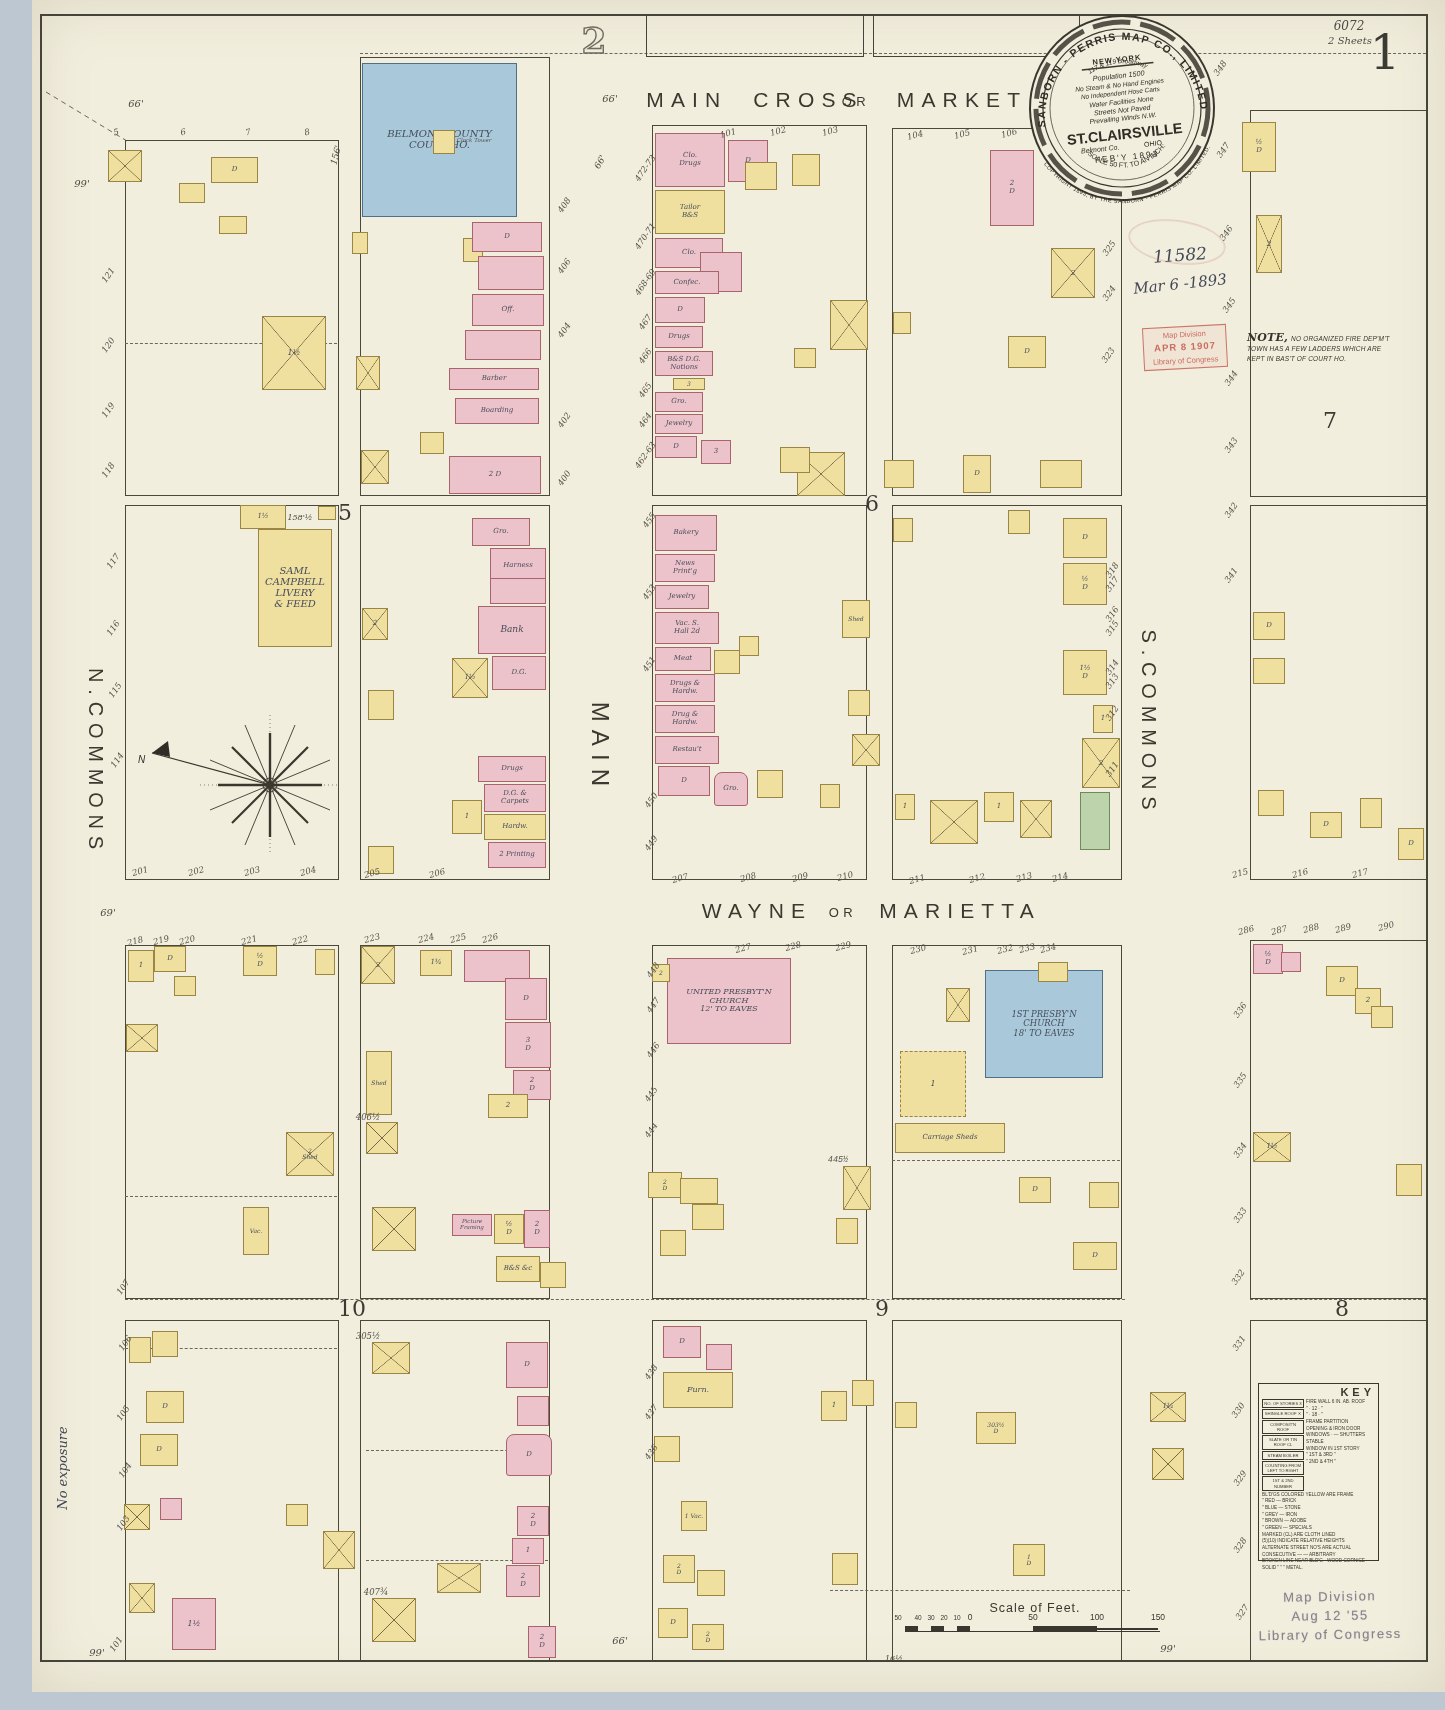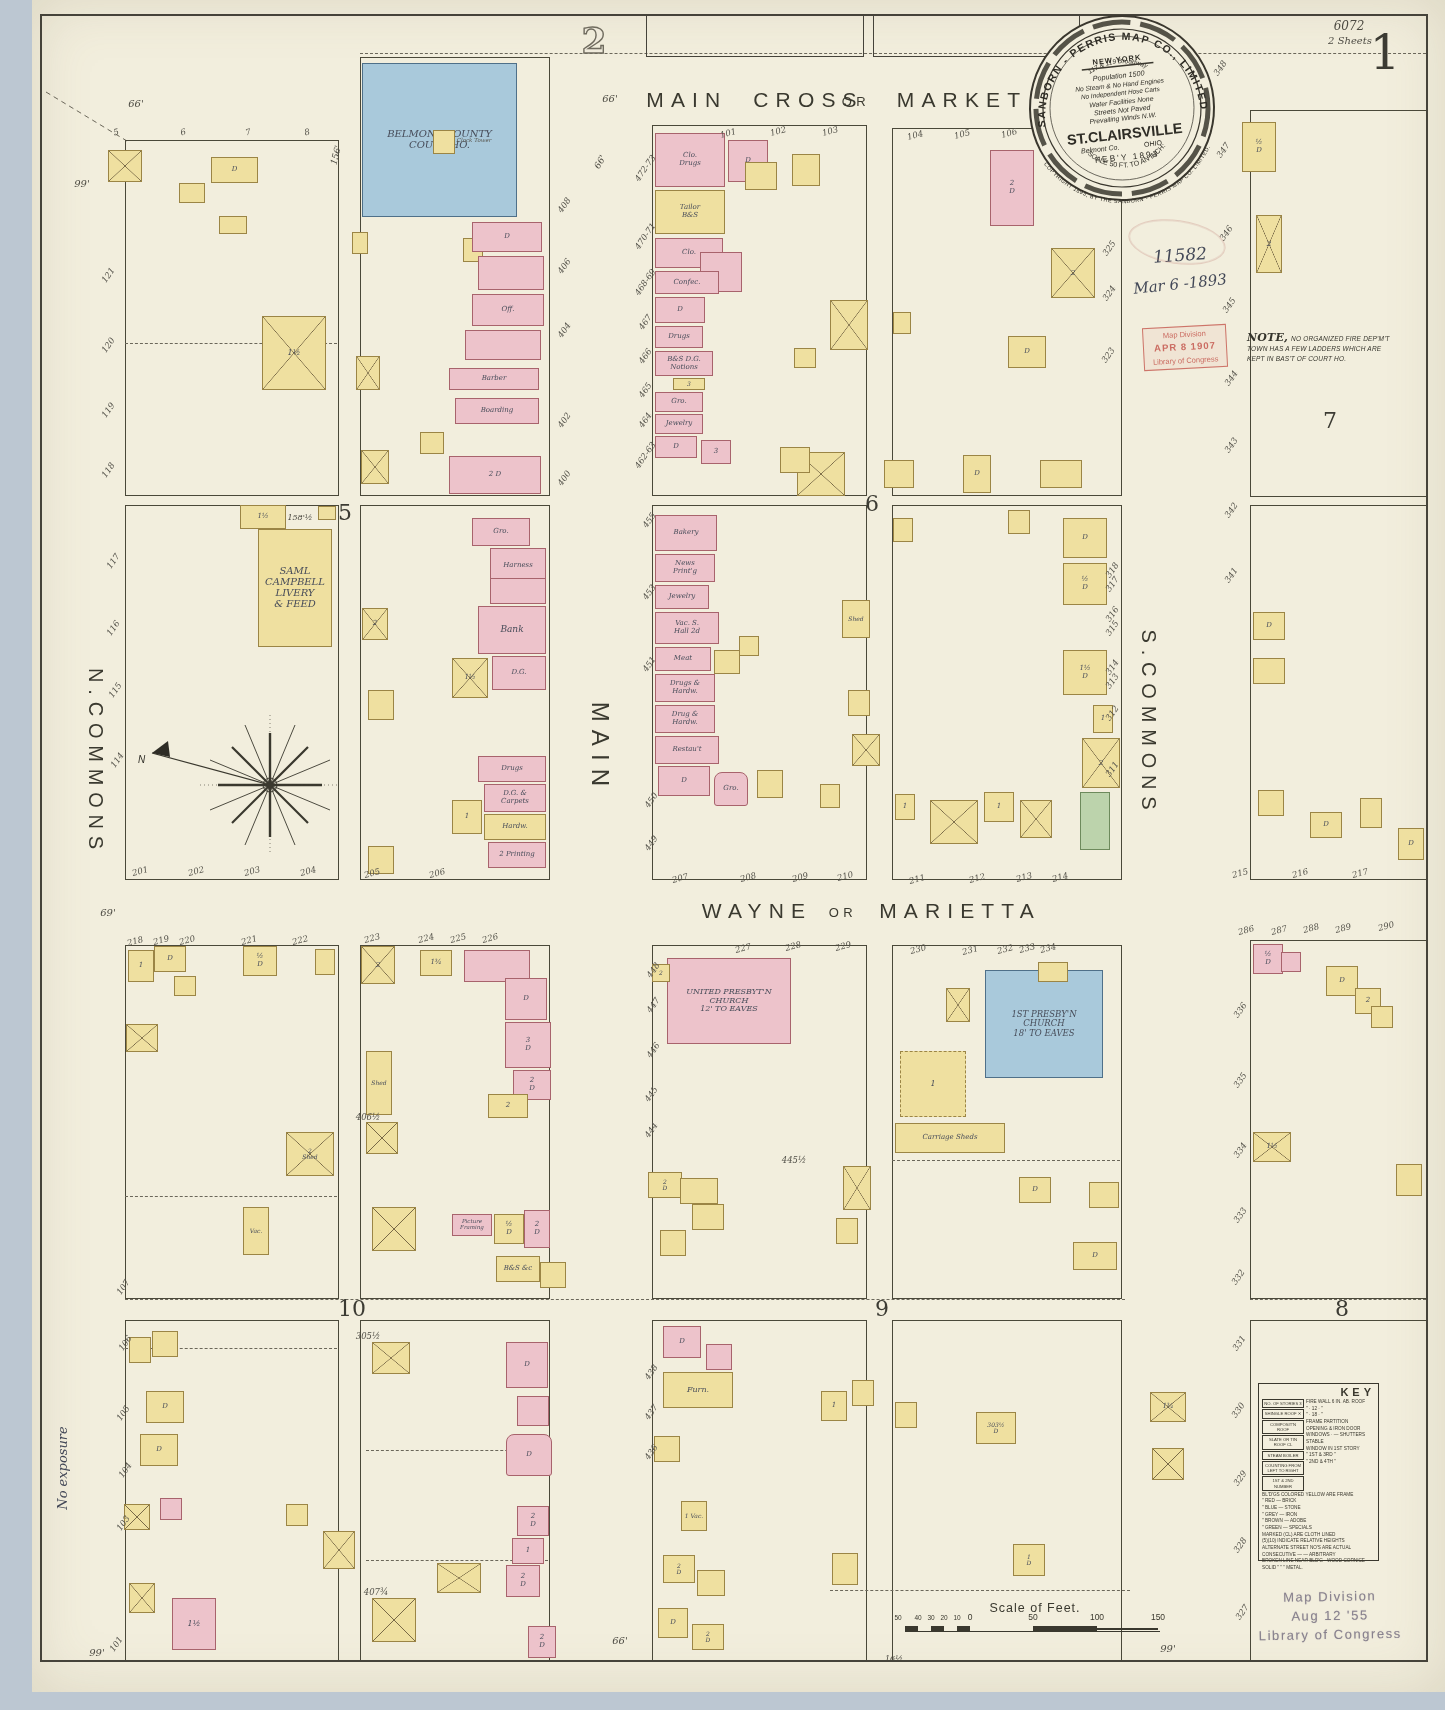--- a/index.html
+++ b/index.html
@@ -702,21 +702,21 @@
       <div class="txt t0" style="left: 117px; top: 760px; transform: translate(-50%, -50%) rotate(-55deg);">114</div>
       <div class="txt t0" style="left: 123px; top: 1287px; transform: translate(-50%, -50%) rotate(-55deg);">107</div>
       <div class="txt t0" style="left: 125px; top: 1343px; transform: translate(-50%, -50%) rotate(-55deg);">106</div>
       <div class="txt t0" style="left: 123px; top: 1413px; transform: translate(-50%, -50%) rotate(-55deg);">105</div>
       <div class="txt t0" style="left: 125px; top: 1470px; transform: translate(-50%, -50%) rotate(-55deg);">104</div>
       <div class="txt t0" style="left: 123px; top: 1523px; transform: translate(-50%, -50%) rotate(-55deg);">103</div>
       <div class="txt t0" style="left: 116px; top: 1644px; transform: translate(-50%, -50%) rotate(-55deg);">101</div>
       <div class="txt t0" style="left: 368px; top: 1336px; transform: translate(-50%, -50%) rotate(0deg);">305½</div>
       <div class="txt t0" style="left: 368px; top: 1117px; transform: translate(-50%, -50%) rotate(0deg);">406½</div>
       <div class="txt t0" style="left: 376px; top: 1592px; transform: translate(-50%, -50%) rotate(0deg);">407¾</div>
-      <div class="txt t0" style="left: 794px; top: 1160px; transform: translate(-50%, -50%) rotate(0deg);">445½</div>
+      <div class="txt t0" style="left: 838px; top: 1160px; transform: translate(-50%, -50%) rotate(0deg); font-family: Liberation Mono, monospace;">445½</div>
       <div class="txt t0" style="left: 1109px; top: 248px; transform: translate(-50%, -50%) rotate(-55deg);">325</div>
       <div class="txt t0" style="left: 1109px; top: 293px; transform: translate(-50%, -50%) rotate(-55deg);">324</div>
       <div class="txt t0" style="left: 1108px; top: 355px; transform: translate(-50%, -50%) rotate(-55deg);">323</div>
     </div>
   <div id="layer-scalebar">
       <div style="position: absolute; left: 1035px; top: 1608px; transform: translate(-50%, -50%); font: 12.5px &quot;Liberation Sans&quot;, sans-serif; letter-spacing: 0.08em; color: rgb(58, 57, 47); white-space: nowrap;">Scale of Feet.</div>
       <div style="position: absolute; left: 905px; top: 1626px; width: 13px; height: 5px; background: rgb(58, 56, 46);"></div>
       <div style="position: absolute; left: 931px; top: 1626px; width: 13px; height: 5px; background: rgb(58, 56, 46);"></div>
       <div style="position: absolute; left: 957px; top: 1626px; width: 13px; height: 5px; background: rgb(58, 56, 46);"></div>
       <div style="position: absolute; left: 1033px; top: 1626px; width: 64px; height: 5px; background: rgb(58, 56, 46);"></div>

